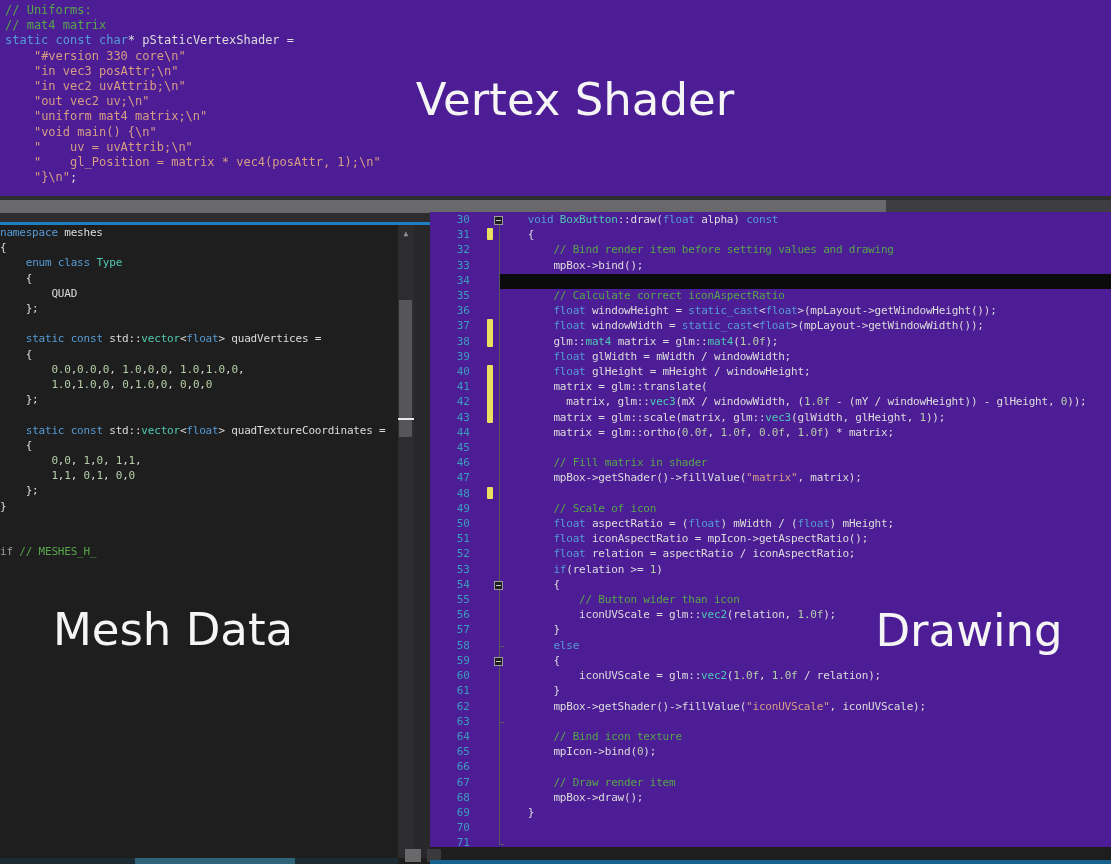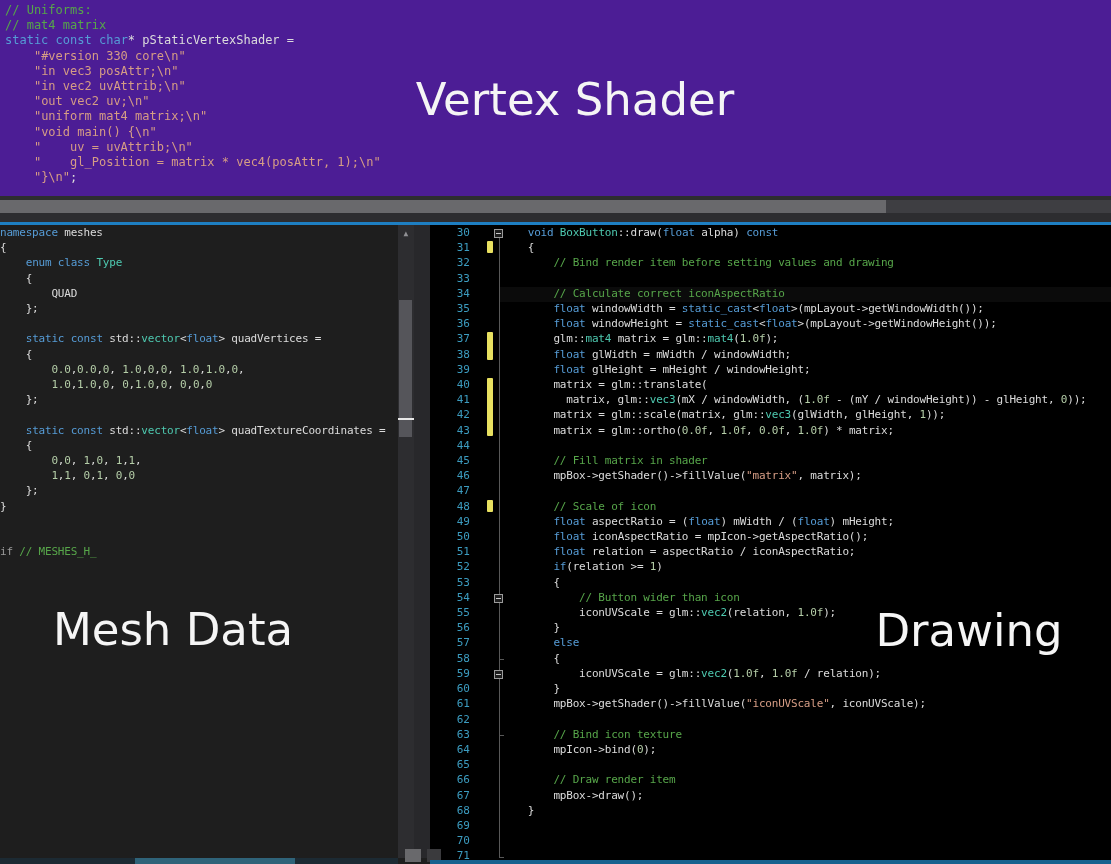--- a/index.html
+++ b/index.html
@@ -78,21 +78,21 @@
   </div>
 
   <div class="abs" style="left:398px;top:225px;width:16px;height:633px;background:#2D2D30;">
     <div class="abs" style="left:0;top:3px;width:16px;height:12px;color:#909094;font-size:8px;text-align:center;line-height:12px;">▲</div>
     <div class="abs" style="left:1px;top:75px;width:13px;height:137px;background:#55555A;"></div>
     <div class="abs" style="left:0;top:193px;width:16px;height:2px;background:#E8E8E8;"></div>
   </div>
 
   <div class="abs" style="left:414px;top:225px;width:16px;height:633px;background:#28282B;"></div>
 
-  <div class="abs" id="right-pane" style="left:430px;top:225px;width:681px;height:635px;background:#000000;overflow:hidden;">
+  <div class="abs" id="right-pane" style="left:430px;top:212px;width:681px;height:635px;background:#4c1d95;overflow:hidden;">
     <div class="abs" id="cur-line" style="left: 70px; right: 0px; height: 15px; z-index: 0; background: rgb(11, 11, 11); top: 61.84px;"></div>
     <div class="abs" id="gutter" style="left:0;top:0;width:40px;z-index:2;">
         <div class="ln">30</div>
         <div class="ln">31</div>
         <div class="ln">32</div>
         <div class="ln">33</div>
         <div class="ln">34</div>
         <div class="ln">35</div>
         <div class="ln">36</div>
         <div class="ln">37</div>
@@ -149,24 +149,25 @@
           <div class="fminus"></div>
         </div>
         <div class="ftick" style="top: 433.88px;"></div>
         <div class="ftick" style="top: 509.93px;"></div>
         <div class="ftick" style="top: 631.61px;"></div>
       </div>
     <div id="right-code" class="code-sm abs" style="left:72px;top:0;right:0;z-index:1;">
         <div class="cl"><span class="tk-p">    </span><span class="tk-k">void</span><span class="tk-p"> </span><span class="tk-t">BoxButton</span><span class="tk-p">::draw(</span><span class="tk-k">float</span><span class="tk-p"> alpha) </span><span class="tk-k">const</span></div>
         <div class="cl"><span class="tk-p">    {</span></div>
         <div class="cl"><span class="tk-p">        </span><span class="tk-c">// Bind render item before setting values and drawing</span></div>
+        <div class="cl"><span class="tk-p">        mpBox-&gt;bind();</span></div>
         <div class="cl">&nbsp;</div>
         <div class="cl"><span class="tk-p">        </span><span class="tk-c">// Calculate correct iconAspectRatio</span></div>
+        <div class="cl"><span class="tk-p">        </span><span class="tk-k">float</span><span class="tk-p"> windowHeight = </span><span class="tk-k">static_cast</span><span class="tk-p">&lt;</span><span class="tk-k">float</span><span class="tk-p">&gt;(mpLayout-&gt;getWindowHeight());</span></div>
         <div class="cl"><span class="tk-p">        </span><span class="tk-k">float</span><span class="tk-p"> windowWidth = </span><span class="tk-k">static_cast</span><span class="tk-p">&lt;</span><span class="tk-k">float</span><span class="tk-p">&gt;(mpLayout-&gt;getWindowWidth());</span></div>
-        <div class="cl"><span class="tk-p">        </span><span class="tk-k">float</span><span class="tk-p"> windowHeight = </span><span class="tk-k">static_cast</span><span class="tk-p">&lt;</span><span class="tk-k">float</span><span class="tk-p">&gt;(mpLayout-&gt;getWindowHeight());</span></div>
         <div class="cl"><span class="tk-p">        glm::</span><span class="tk-t">mat4</span><span class="tk-p"> matrix = glm::</span><span class="tk-t">mat4</span><span class="tk-p">(</span><span class="tk-n">1.0f</span><span class="tk-p">);</span></div>
         <div class="cl"><span class="tk-p">        </span><span class="tk-k">float</span><span class="tk-p"> glWidth = mWidth / windowWidth;</span></div>
         <div class="cl"><span class="tk-p">        </span><span class="tk-k">float</span><span class="tk-p"> glHeight = mHeight / windowHeight;</span></div>
         <div class="cl"><span class="tk-p">        matrix = glm::translate(</span></div>
         <div class="cl"><span class="tk-p">          matrix, glm::</span><span class="tk-t">vec3</span><span class="tk-p">(mX / windowWidth, (</span><span class="tk-n">1.0f</span><span class="tk-p"> - (mY / windowHeight)) - glHeight, </span><span class="tk-n">0</span><span class="tk-p">));</span></div>
         <div class="cl"><span class="tk-p">        matrix = glm::scale(matrix, glm::</span><span class="tk-t">vec3</span><span class="tk-p">(glWidth, glHeight, </span><span class="tk-n">1</span><span class="tk-p">));</span></div>
         <div class="cl"><span class="tk-p">        matrix = glm::ortho(</span><span class="tk-n">0.0f</span><span class="tk-p">, </span><span class="tk-n">1.0f</span><span class="tk-p">, </span><span class="tk-n">0.0f</span><span class="tk-p">, </span><span class="tk-n">1.0f</span><span class="tk-p">) * matrix;</span></div>
         <div class="cl">&nbsp;</div>
         <div class="cl"><span class="tk-p">        </span><span class="tk-c">// Fill matrix in shader</span></div>
         <div class="cl"><span class="tk-p">        mpBox-&gt;getShader()-&gt;fillValue(</span><span class="tk-s">"matrix"</span><span class="tk-p">, matrix);</span></div>

